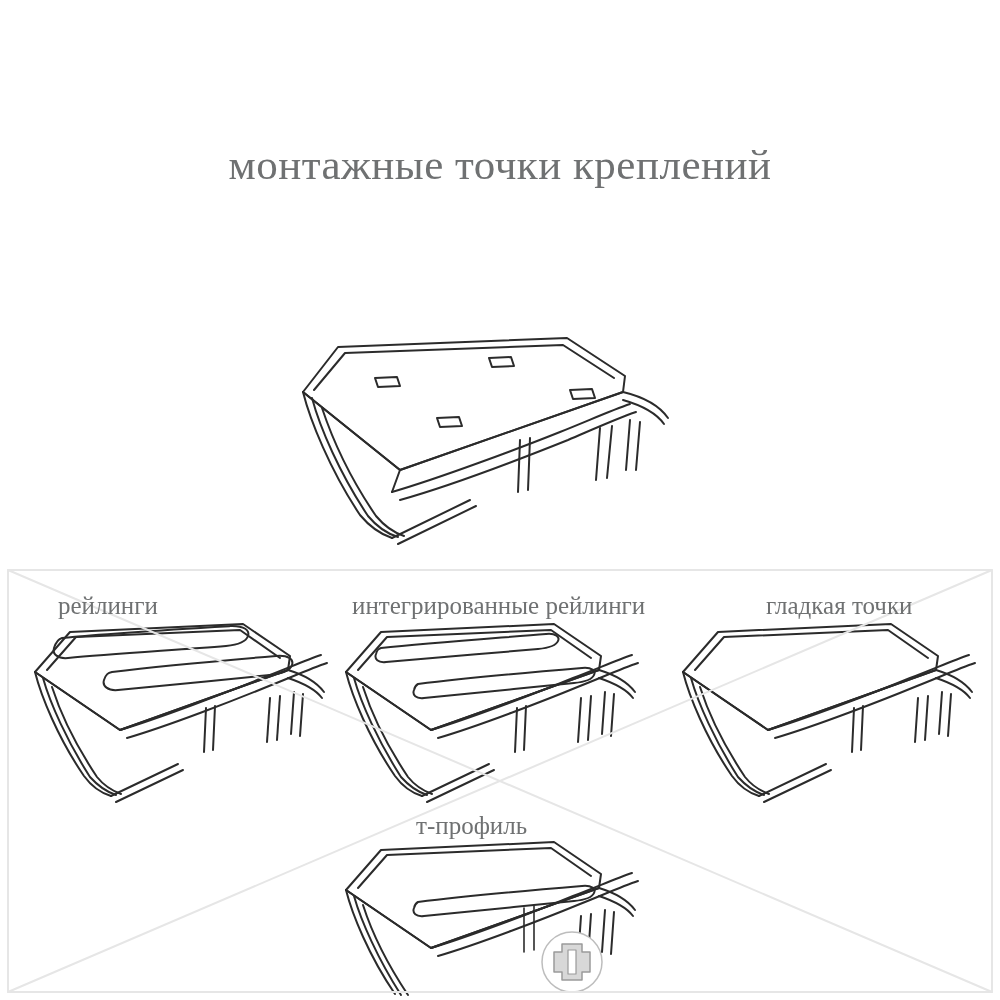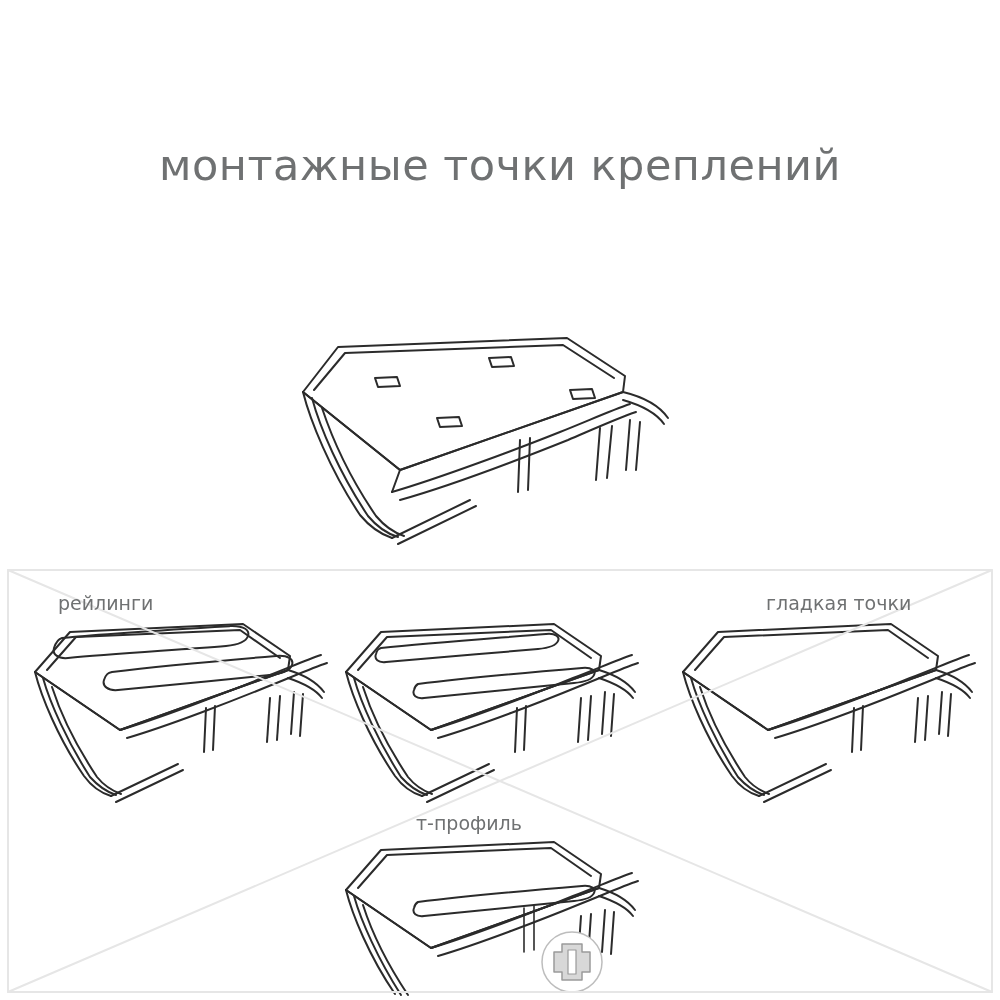--- a/index.html
+++ b/index.html
@@ -12,36 +12,37 @@
     height: 1000px;
     position: relative;
     overflow: hidden;
     font-family: "DejaVu Sans", "Liberation Sans", sans-serif;
   }
   #stage {
     position: absolute;
     inset: 0;
     width: 1000px;
     height: 745px;
+    font-family: Liberation Serif, serif;
   }
   .title {
     position: absolute;
     left: 0;
     top: 140px;
     width: 1000px;
     text-align: center;
     font-size: 43px;
     font-weight: 400;
     color: #6f7172;
     letter-spacing: 0.5px;
     white-space: nowrap;
   }
   .caption {
     position: absolute;
-    font-size: 19px;
+    font-size: 25px;
     color: #6f7172;
     white-space: nowrap;
     font-weight: 400;
   }
   .cap-rails      { left: 58px;  top: 592px; }
   .cap-integrated { left: 352px; top: 592px; }
   .cap-smooth     { left: 766px; top: 592px; }
   .cap-tprofile   { left: 416px; top: 812px; }
 
   svg.art {
@@ -200,16 +201,17 @@
       <g stroke="#e6e6e6" stroke-width="2" fill="none">
         <path d="M8,570 L992,570 L992,992 L8,992 Z"></path>
         <path d="M8,570 L992,992"></path>
         <path d="M992,570 L8,992"></path>
       </g>
 
     </g>
   </svg>
 
   <div class="caption cap-rails">рейлинги</div>
+  <div class="caption cap-integrated">интегрированные рейлинги</div>
   <div class="caption cap-smooth">гладкая точки</div>
   <div class="caption cap-tprofile">т-профиль</div>
 
 </div>
 
 </body></html>

